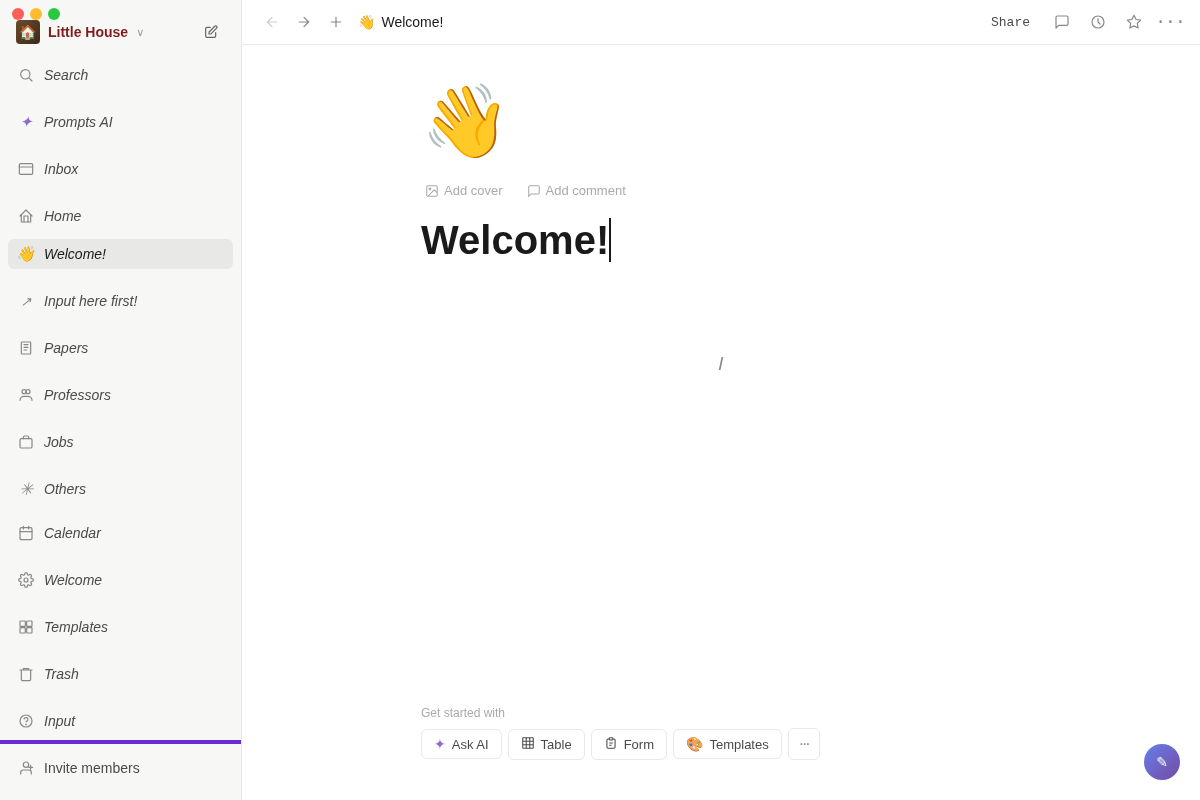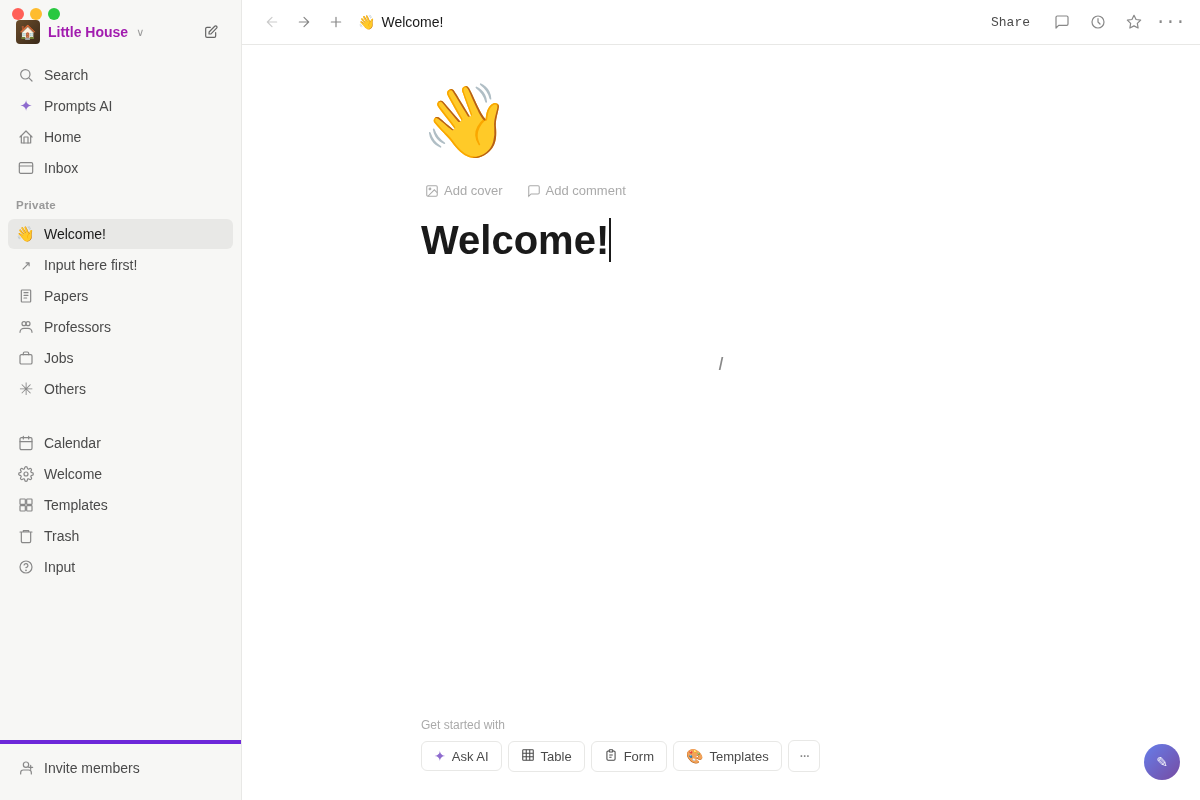--- a/index.html
+++ b/index.html
@@ -42,21 +42,21 @@
       border-radius: 4px;
       background: linear-gradient(135deg, #6b4c2a, #3a2a1a);
       display: flex; align-items: center; justify-content: center;
       font-size: 12px;
       overflow: hidden;
     }
 
     .workspace-name {
       font-size: 14px;
       font-weight: 600;
-      color: #a21caf;
+      color: #7f1d1d;
     }
 
     .workspace-chevron {
       font-size: 11px;
       color: #999;
     }
 
     .new-page-btn {
       width: 28px;
       height: 28px;
@@ -66,21 +66,22 @@
       border-radius: 4px;
       cursor: pointer;
       color: #666;
       font-size: 16px;
     }
 
     .sidebar-nav {
       padding: 4px 8px;
       display: flex;
       flex-direction: column;
-      gap: 1px;
+      gap: 17px;
+      font-style: italic;
     }
 
     .nav-item {
       display: flex;
       align-items: center;
       gap: 8px;
       padding: 5px 8px;
       border-radius: 6px;
       cursor: pointer;
       font-size: 14px;
@@ -267,21 +268,21 @@
       position: absolute;
       top: 50%;
       left: 50%;
       transform: translate(-50%, -50%);
       pointer-events: none;
     }
 
     
     .get-started {
       position: absolute;
-      bottom: 28px;
+      bottom: 40px;
       left: 50%;
       transform: translateX(-50%);
       width: 100%;
       max-width: 720px;
       padding: 0 60px;
     }
 
     .get-started-label {
       font-size: 12px;
       color: #aaa;
@@ -413,40 +414,39 @@
     </div>
 
     <div class="nav-item">
       <div class="nav-icon" style="color:#8e6bce;">✦</div>
       <span>Prompts AI</span>
     </div>
 
     <div class="nav-item">
       <div class="nav-icon">
         <svg class="svg-icon" viewBox="0 0 24 24">
+          <path d="M4 4h16a2 2 0 012 2v12a2 2 0 01-2 2H4a2 2 0 01-2-2V6a2 2 0 012-2z"></path>
+          <path d="M2 9h20"></path>
+        </svg>
+      </div>
+      <span>Inbox</span>
+    </div>
+
+    <div class="nav-item">
+      <div class="nav-icon">
+        <svg class="svg-icon" viewBox="0 0 24 24">
           <path d="M3 12L12 3l9 9"></path>
           <path d="M9 21V12h6v9"></path>
           <path d="M5 10v11h14V10"></path>
         </svg>
       </div>
       <span>Home</span>
     </div>
-
-    <div class="nav-item">
-      <div class="nav-icon">
-        <svg class="svg-icon" viewBox="0 0 24 24">
-          <path d="M4 4h16a2 2 0 012 2v12a2 2 0 01-2 2H4a2 2 0 01-2-2V6a2 2 0 012-2z"></path>
-          <path d="M2 9h20"></path>
-        </svg>
-      </div>
-      <span>Inbox</span>
-    </div>
   </div>
 
-  <div class="section-label">Private</div>
 
   <div class="sidebar-nav">
 
     <div class="nav-item active">
       <div class="nav-icon">👋</div>
       <span>Welcome!</span>
     </div>
 
     <div class="nav-item">
       <div class="nav-icon" style="font-size:13px;">↗</div>

